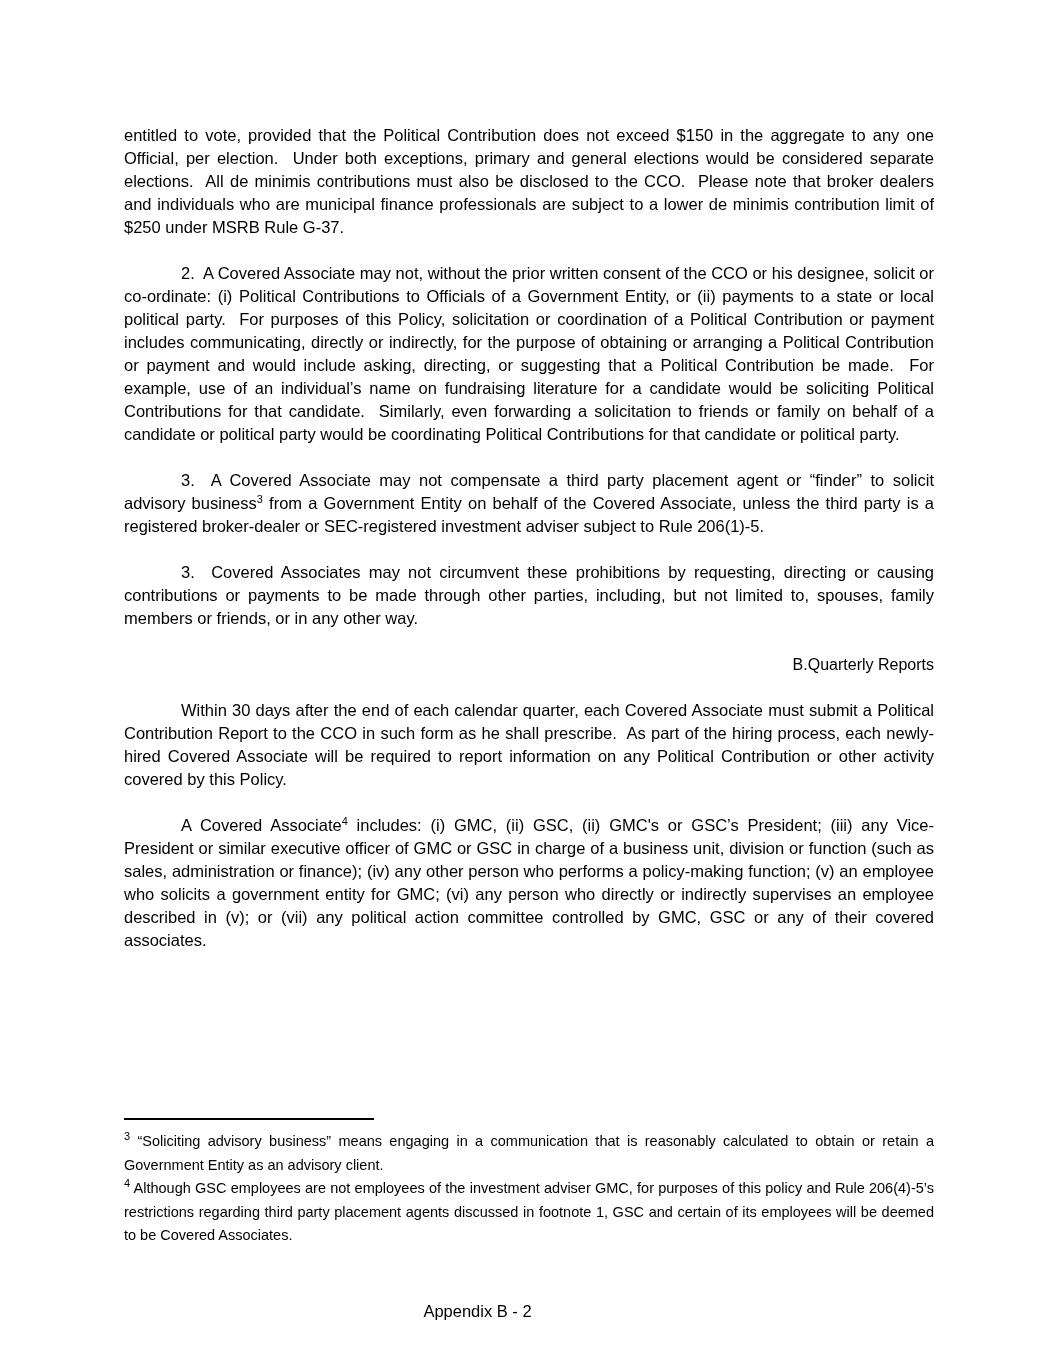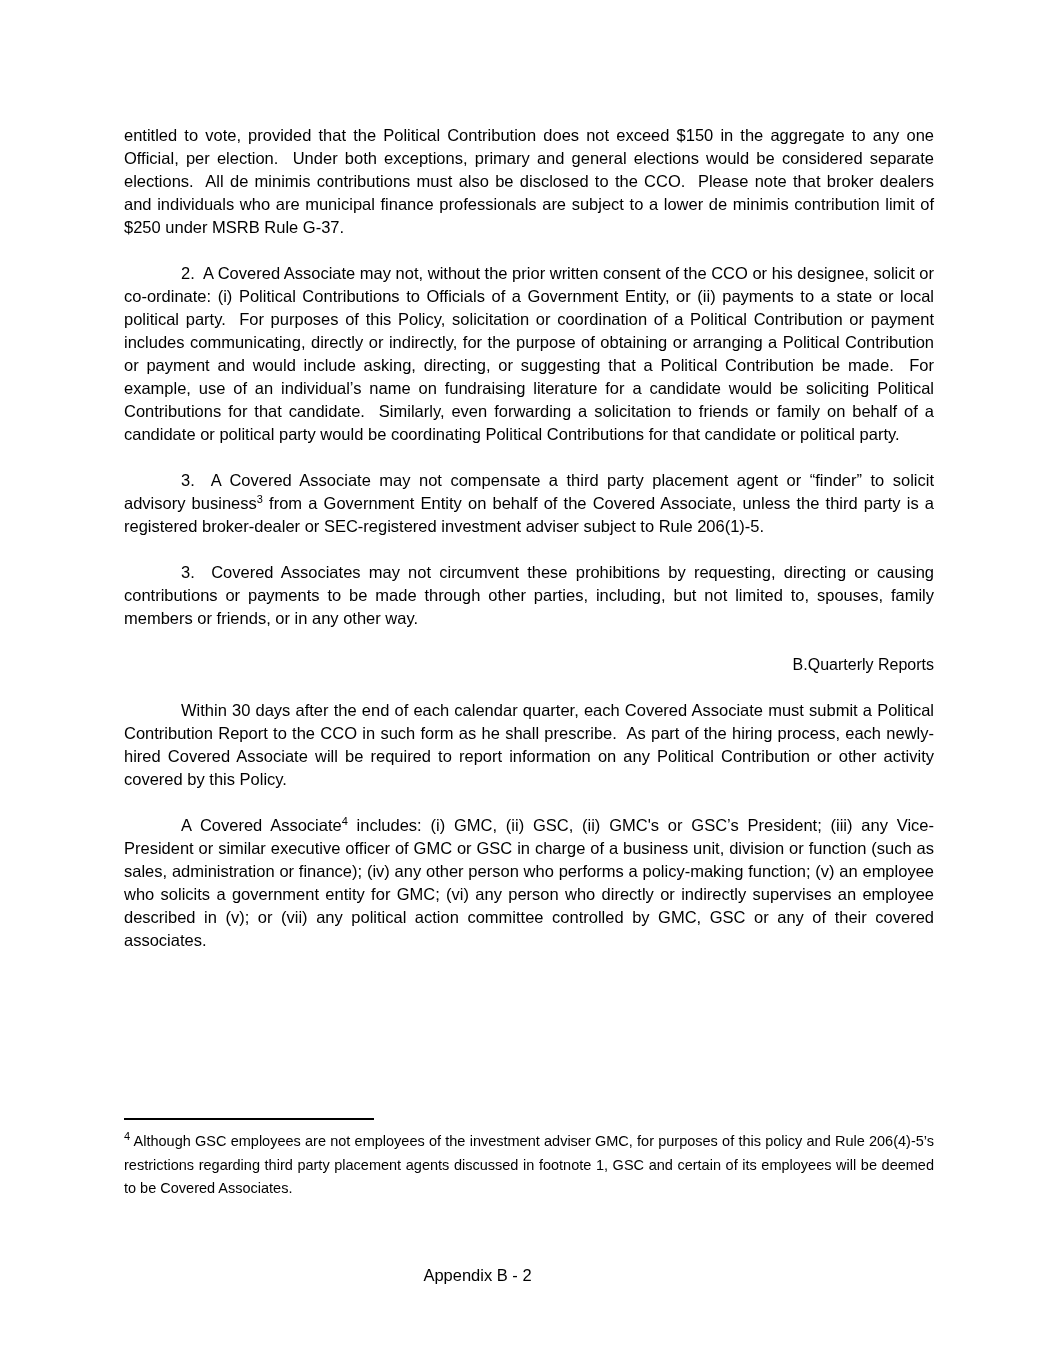--- a/index.html
+++ b/index.html
@@ -68,21 +68,21 @@
   }
   p.footnote {
     font-size: 14.5px;
     line-height: 23.5px;
     text-align: justify;
     white-space: pre-wrap;
     margin: 0;
   }
   .page-footer {
     position: absolute;
-    top: 1264px;
+    top: 1300px;
     left: 0;
     width: 955px;
     text-align: center;
     font-size: 16.5px;
     line-height: 23px;
   }
 </style>
 </head>
 <body>
 
@@ -105,19 +105,20 @@
     <p class="body-par indent">Within 30 days after the end of each calendar quarter, each Covered Associate must submit a Political Contribution Report to the CCO in such form as he shall prescribe.  As part of the hiring process, each newly-hired Covered Associate will be required to report information on any Political Contribution or other activity covered by this Policy.</p>
 
 
     <p class="body-par indent"><span>A Covered Associate</span><sup class="fnref">4</sup><span> includes: (i) GMC, (ii) GSC, (ii) GMC's or GSC’s President; (iii) any Vice-President or similar executive officer of GMC or GSC in charge of a business unit, division or function (such as sales, administration or finance); (iv) any other person who performs a policy-making function; (v) an employee who solicits a government entity for GMC; (vi) any person who directly or indirectly supervises an employee described in (v); or (vii) any political action committee controlled by GMC, GSC or any of their covered associates.</span></p>
 
   </div>
 
   <div class="footnote-area">
     <div class="fn-rule"></div>
 
+    <p class="footnote"><sup class="fnref">3</sup><span> “Soliciting advisory business” means engaging in a communication that is reasonably calculated to obtain or retain a Government Entity as an advisory client.</span></p>
 
     <p class="footnote"><sup class="fnref">4</sup><span> Although GSC employees are not employees of the investment adviser GMC, for purposes of this policy and Rule 206(4)-5’s restrictions regarding third party placement agents discussed in footnote 1, GSC and certain of its employees will be deemed to be Covered Associates.</span></p>
   </div>
 
   <div class="page-footer">Appendix B - 2</div>
 
 </div>
 
 </body></html>

